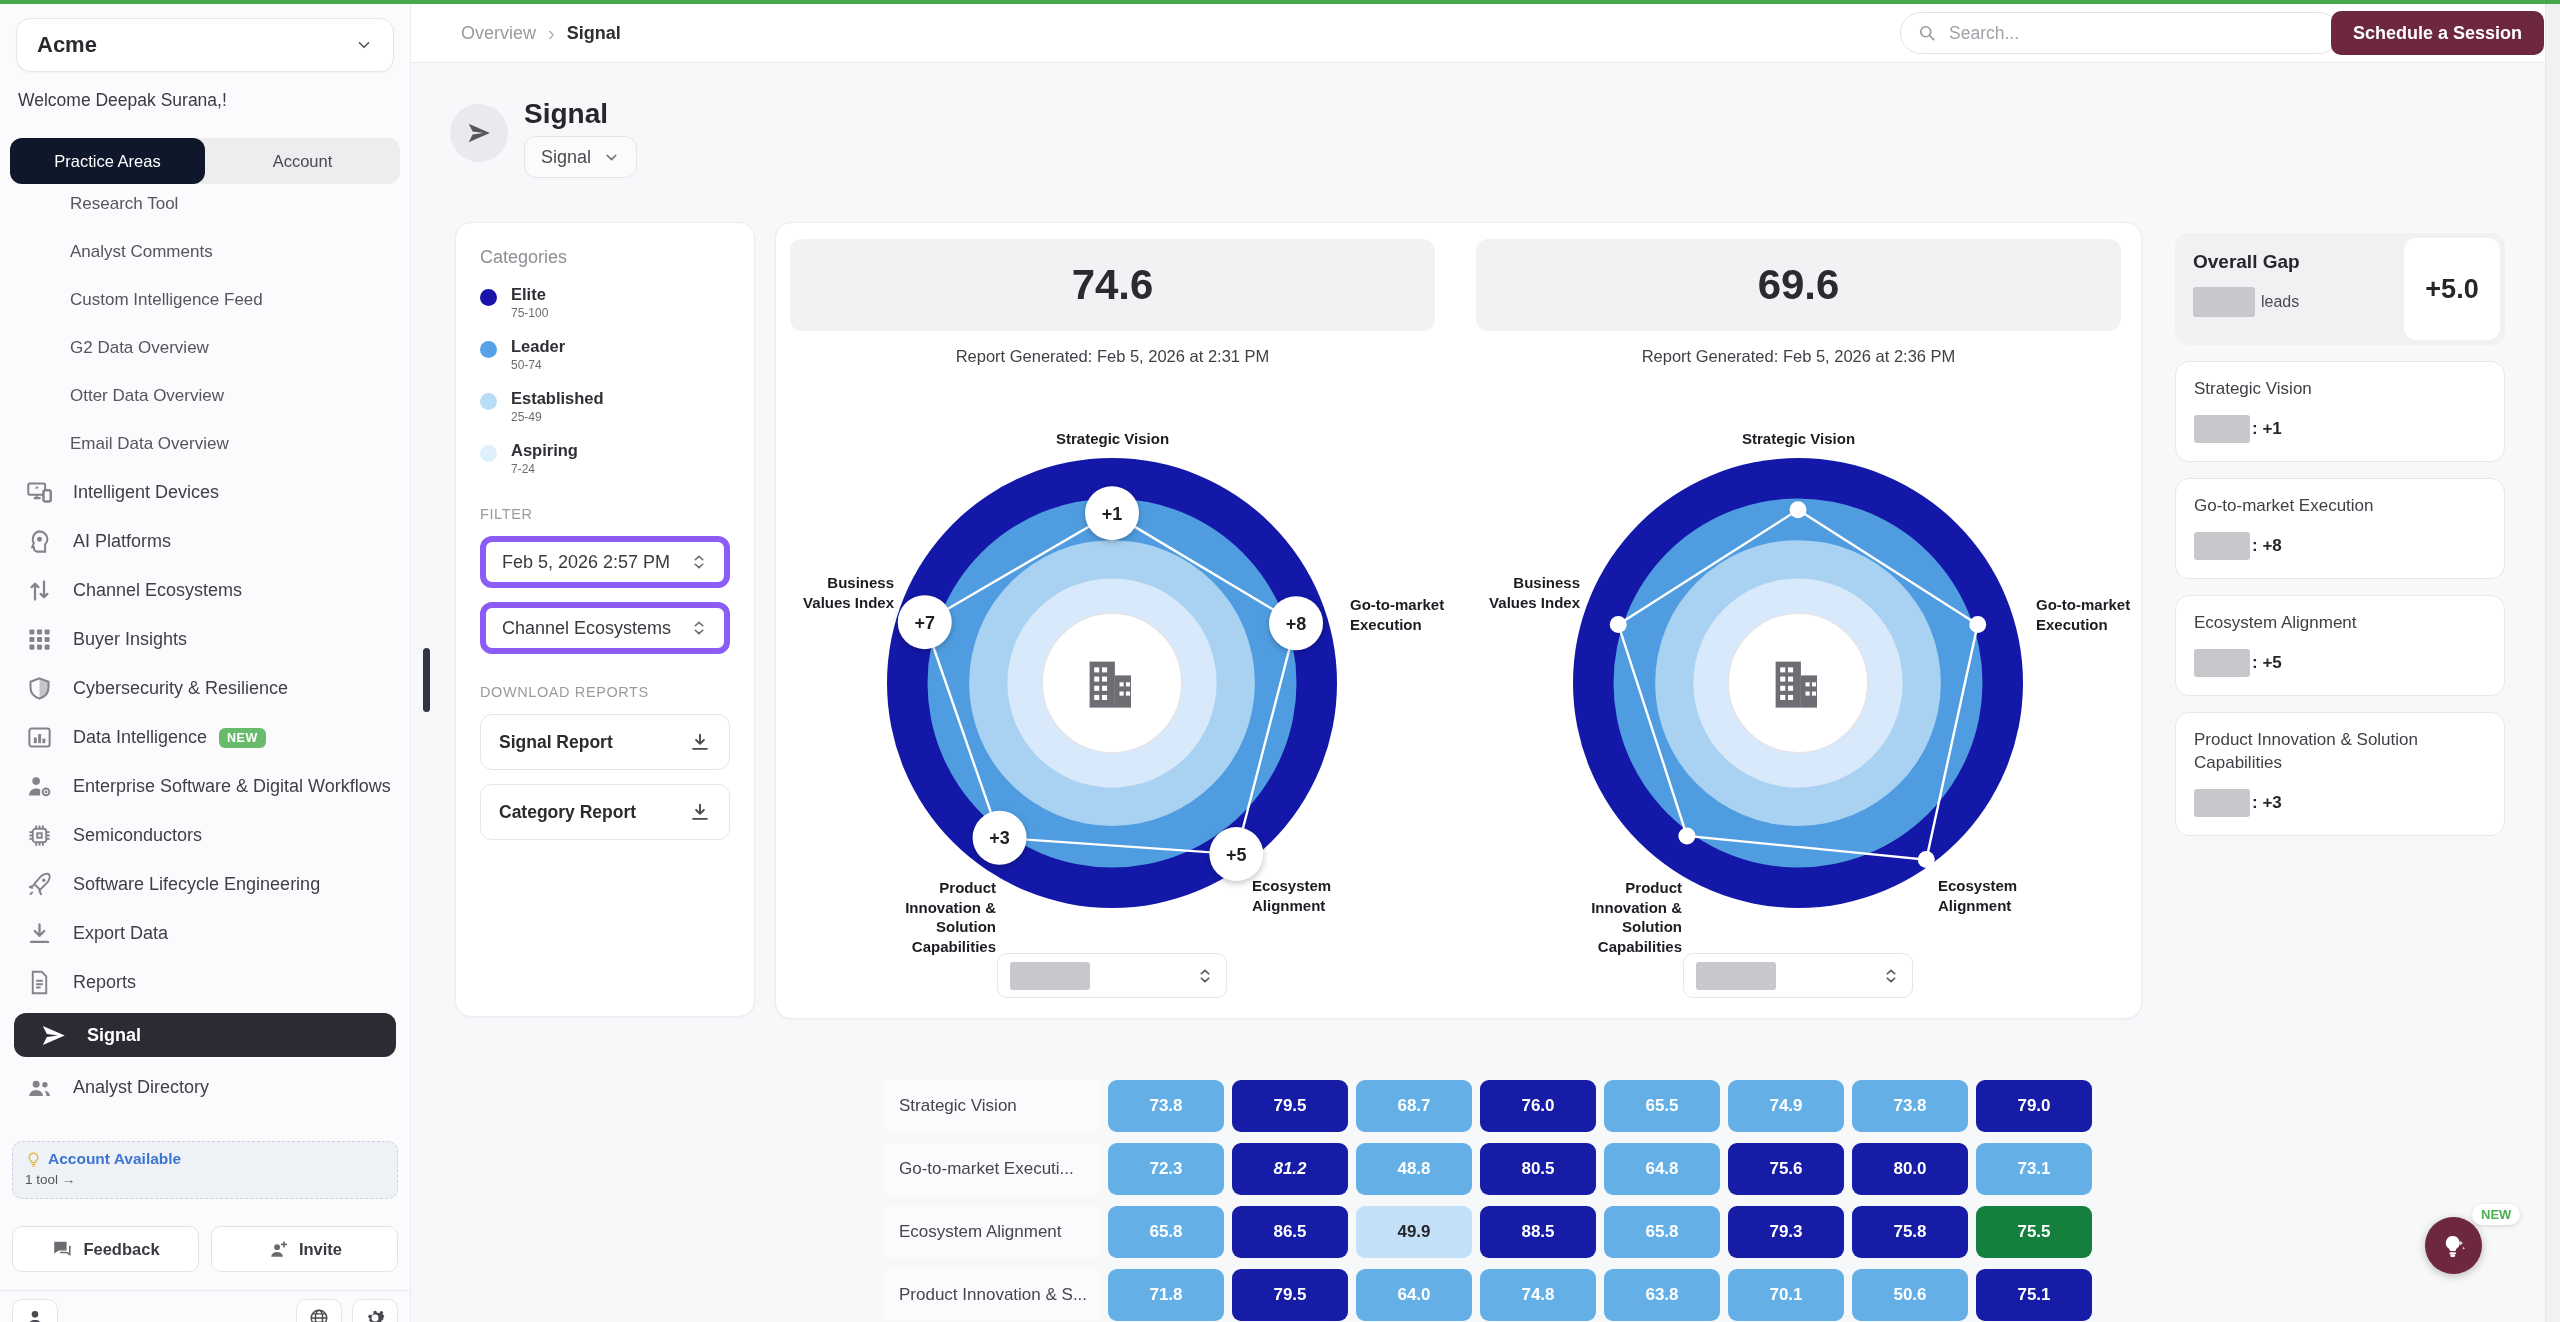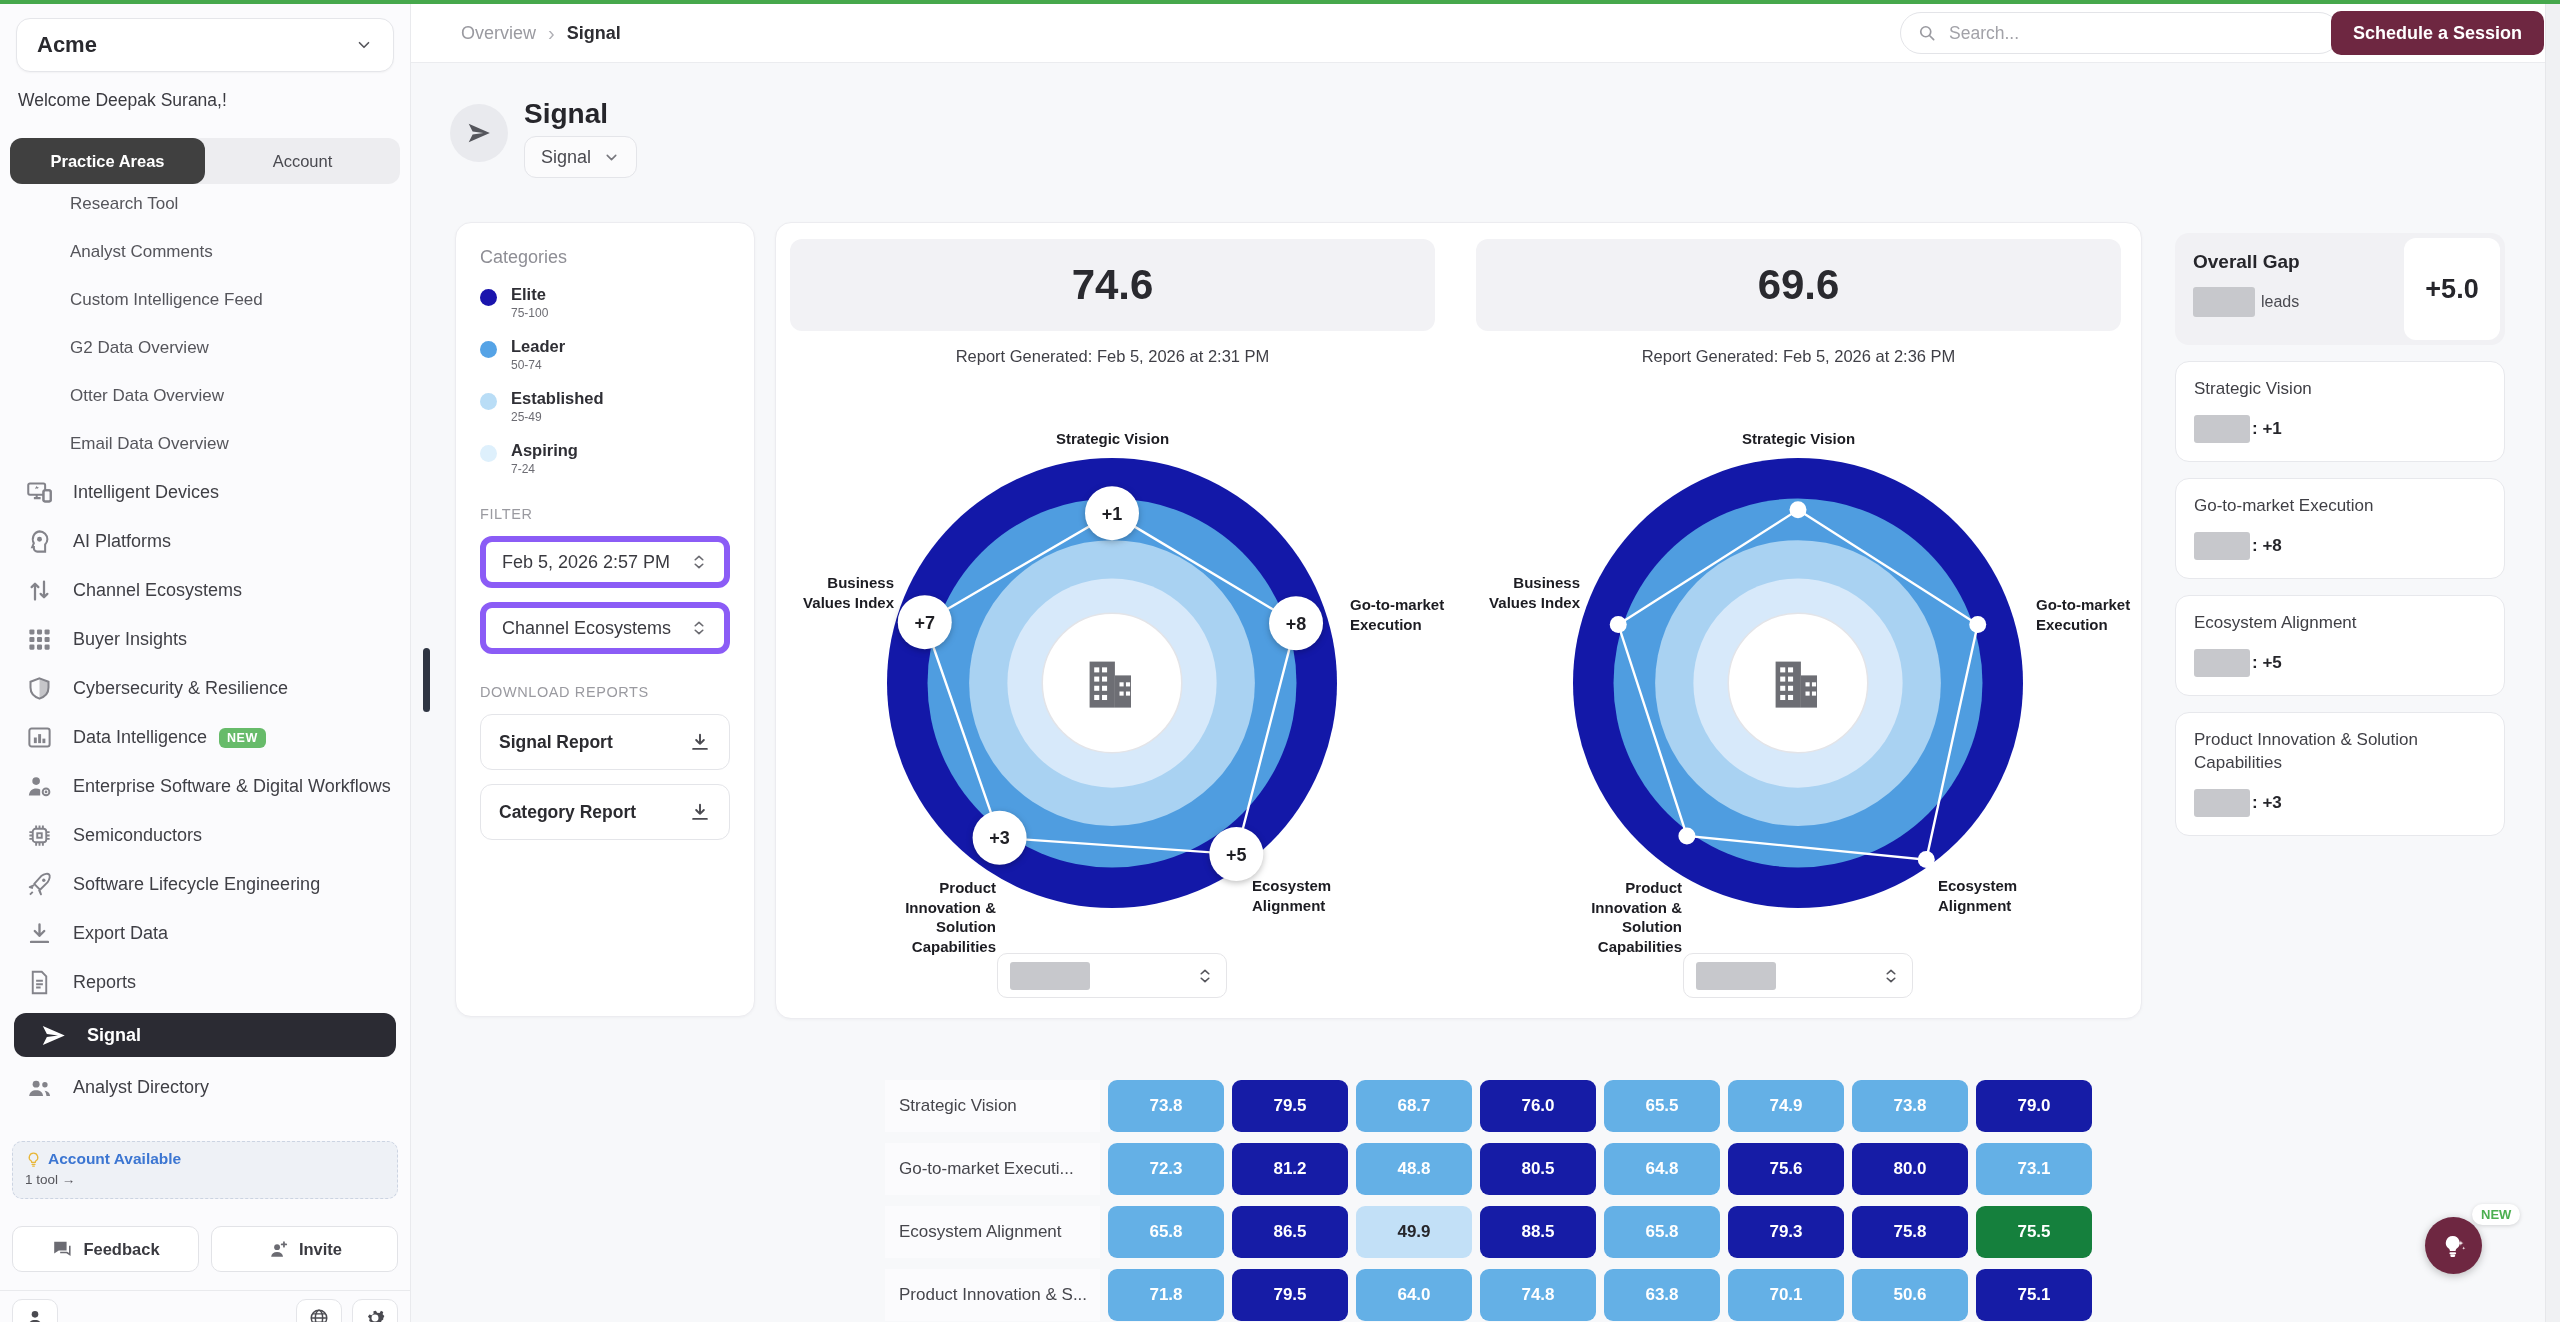--- a/index.html
+++ b/index.html
@@ -7,21 +7,21 @@
   .app{position:absolute;inset:0;}
   .topstrip{position:absolute;left:0;top:0;width:2560px;height:4px;background:#46a84c;z-index:40;}
 
   
   .sidebar{position:absolute;left:0;top:4px;bottom:0;width:410px;background:#fbfbfd;border-right:1px solid #e9eaed;z-index:10;}
   .org-select{position:absolute;left:16px;right:16px;top:14px;height:54px;background:#fff;border:1px solid #e5e6ea;border-radius:14px;box-shadow:0 1px 2px rgba(0,0,0,.04);display:flex;align-items:center;justify-content:space-between;padding:0 20px;box-sizing:border-box;cursor:pointer;}
   .org-label{font-size:22px;font-weight:700;color:#2a2a2f;}
   .welcome{position:absolute;left:18px;top:86px;font-size:17.5px;color:#3a3a40;}
   .tabs{position:absolute;left:10px;right:10px;top:134px;height:46px;background:#ededf0;border-radius:12px;display:flex;}
   .tab{flex:1;display:flex;align-items:center;justify-content:center;font-size:16.5px;color:#4a4a50;border-radius:12px;cursor:pointer;}
-  .tab.active{background:#404040;color:#fff;font-weight:700;}
+  .tab.active{background:#0f172a;color:#fff;font-weight:400;}
   .menu{position:absolute;left:0;right:0;top:186px;height:944px;overflow:hidden;}
   .sub-item{height:48px;display:flex;align-items:center;padding-left:70px;font-size:17px;color:#55555b;cursor:pointer;text-align:right;}
   .sub-item:first-child{margin-top:-10px;}
   .nav-item{height:49px;display:flex;align-items:center;padding-left:26px;font-size:18px;color:#3f3f45;cursor:pointer;}
   .nav-item .nicon{width:27px;height:27px;color:#83838a;margin-right:20px;flex:0 0 27px;}
   .nav-item.active{background:#2b2b33;color:#fff;border-radius:12px;margin:6px 14px;height:44px;font-weight:700;}
   .nav-item.active .nicon{color:#fff;}
   .nicon svg,.icon svg{width:100%;height:100%;display:block;}
   .badge-new{background:#67bb6a;color:#fff;font-size:12.5px;font-weight:700;border-radius:6px;padding:3px 8px;margin-left:12px;letter-spacing:.5px;}
   .account-card{position:absolute;left:12px;right:12px;top:1137px;height:58px;background:#eef1f6;border:1px dashed #ccd4e2;border-radius:10px;box-sizing:border-box;padding:8px 12px;cursor:pointer;}
@@ -608,21 +608,21 @@
         <div class="heat-cell" style="background: rgb(100, 176, 230); color: rgb(255, 255, 255);">68.7</div>
         <div class="heat-cell" style="background: rgb(22, 28, 166); color: rgb(255, 255, 255);">76.0</div>
         <div class="heat-cell" style="background: rgb(100, 176, 230); color: rgb(255, 255, 255);">65.5</div>
         <div class="heat-cell" style="background: rgb(100, 176, 230); color: rgb(255, 255, 255);">74.9</div>
         <div class="heat-cell" style="background: rgb(100, 176, 230); color: rgb(255, 255, 255);">73.8</div>
         <div class="heat-cell" style="background: rgb(22, 28, 166); color: rgb(255, 255, 255);">79.0</div>
       </div>
       <div class="heat-row">
         <div class="heat-label">Go-to-market Executi...</div>
         <div class="heat-cell" style="background: rgb(100, 176, 230); color: rgb(255, 255, 255);">72.3</div>
-        <div class="heat-cell" style="background: rgb(22, 28, 166); color: rgb(255, 255, 255);">81.2</div>
+        <div class="heat-cell" style="background: rgb(22, 28, 166); color: rgb(255, 255, 255); font-style: italic;">81.2</div>
         <div class="heat-cell" style="background: rgb(100, 176, 230); color: rgb(255, 255, 255);">48.8</div>
         <div class="heat-cell" style="background: rgb(22, 28, 166); color: rgb(255, 255, 255);">80.5</div>
         <div class="heat-cell" style="background: rgb(100, 176, 230); color: rgb(255, 255, 255);">64.8</div>
         <div class="heat-cell" style="background: rgb(22, 28, 166); color: rgb(255, 255, 255);">75.6</div>
         <div class="heat-cell" style="background: rgb(22, 28, 166); color: rgb(255, 255, 255);">80.0</div>
         <div class="heat-cell" style="background: rgb(100, 176, 230); color: rgb(255, 255, 255);">73.1</div>
       </div>
       <div class="heat-row">
         <div class="heat-label">Ecosystem Alignment</div>
         <div class="heat-cell" style="background: rgb(100, 176, 230); color: rgb(255, 255, 255);">65.8</div>

